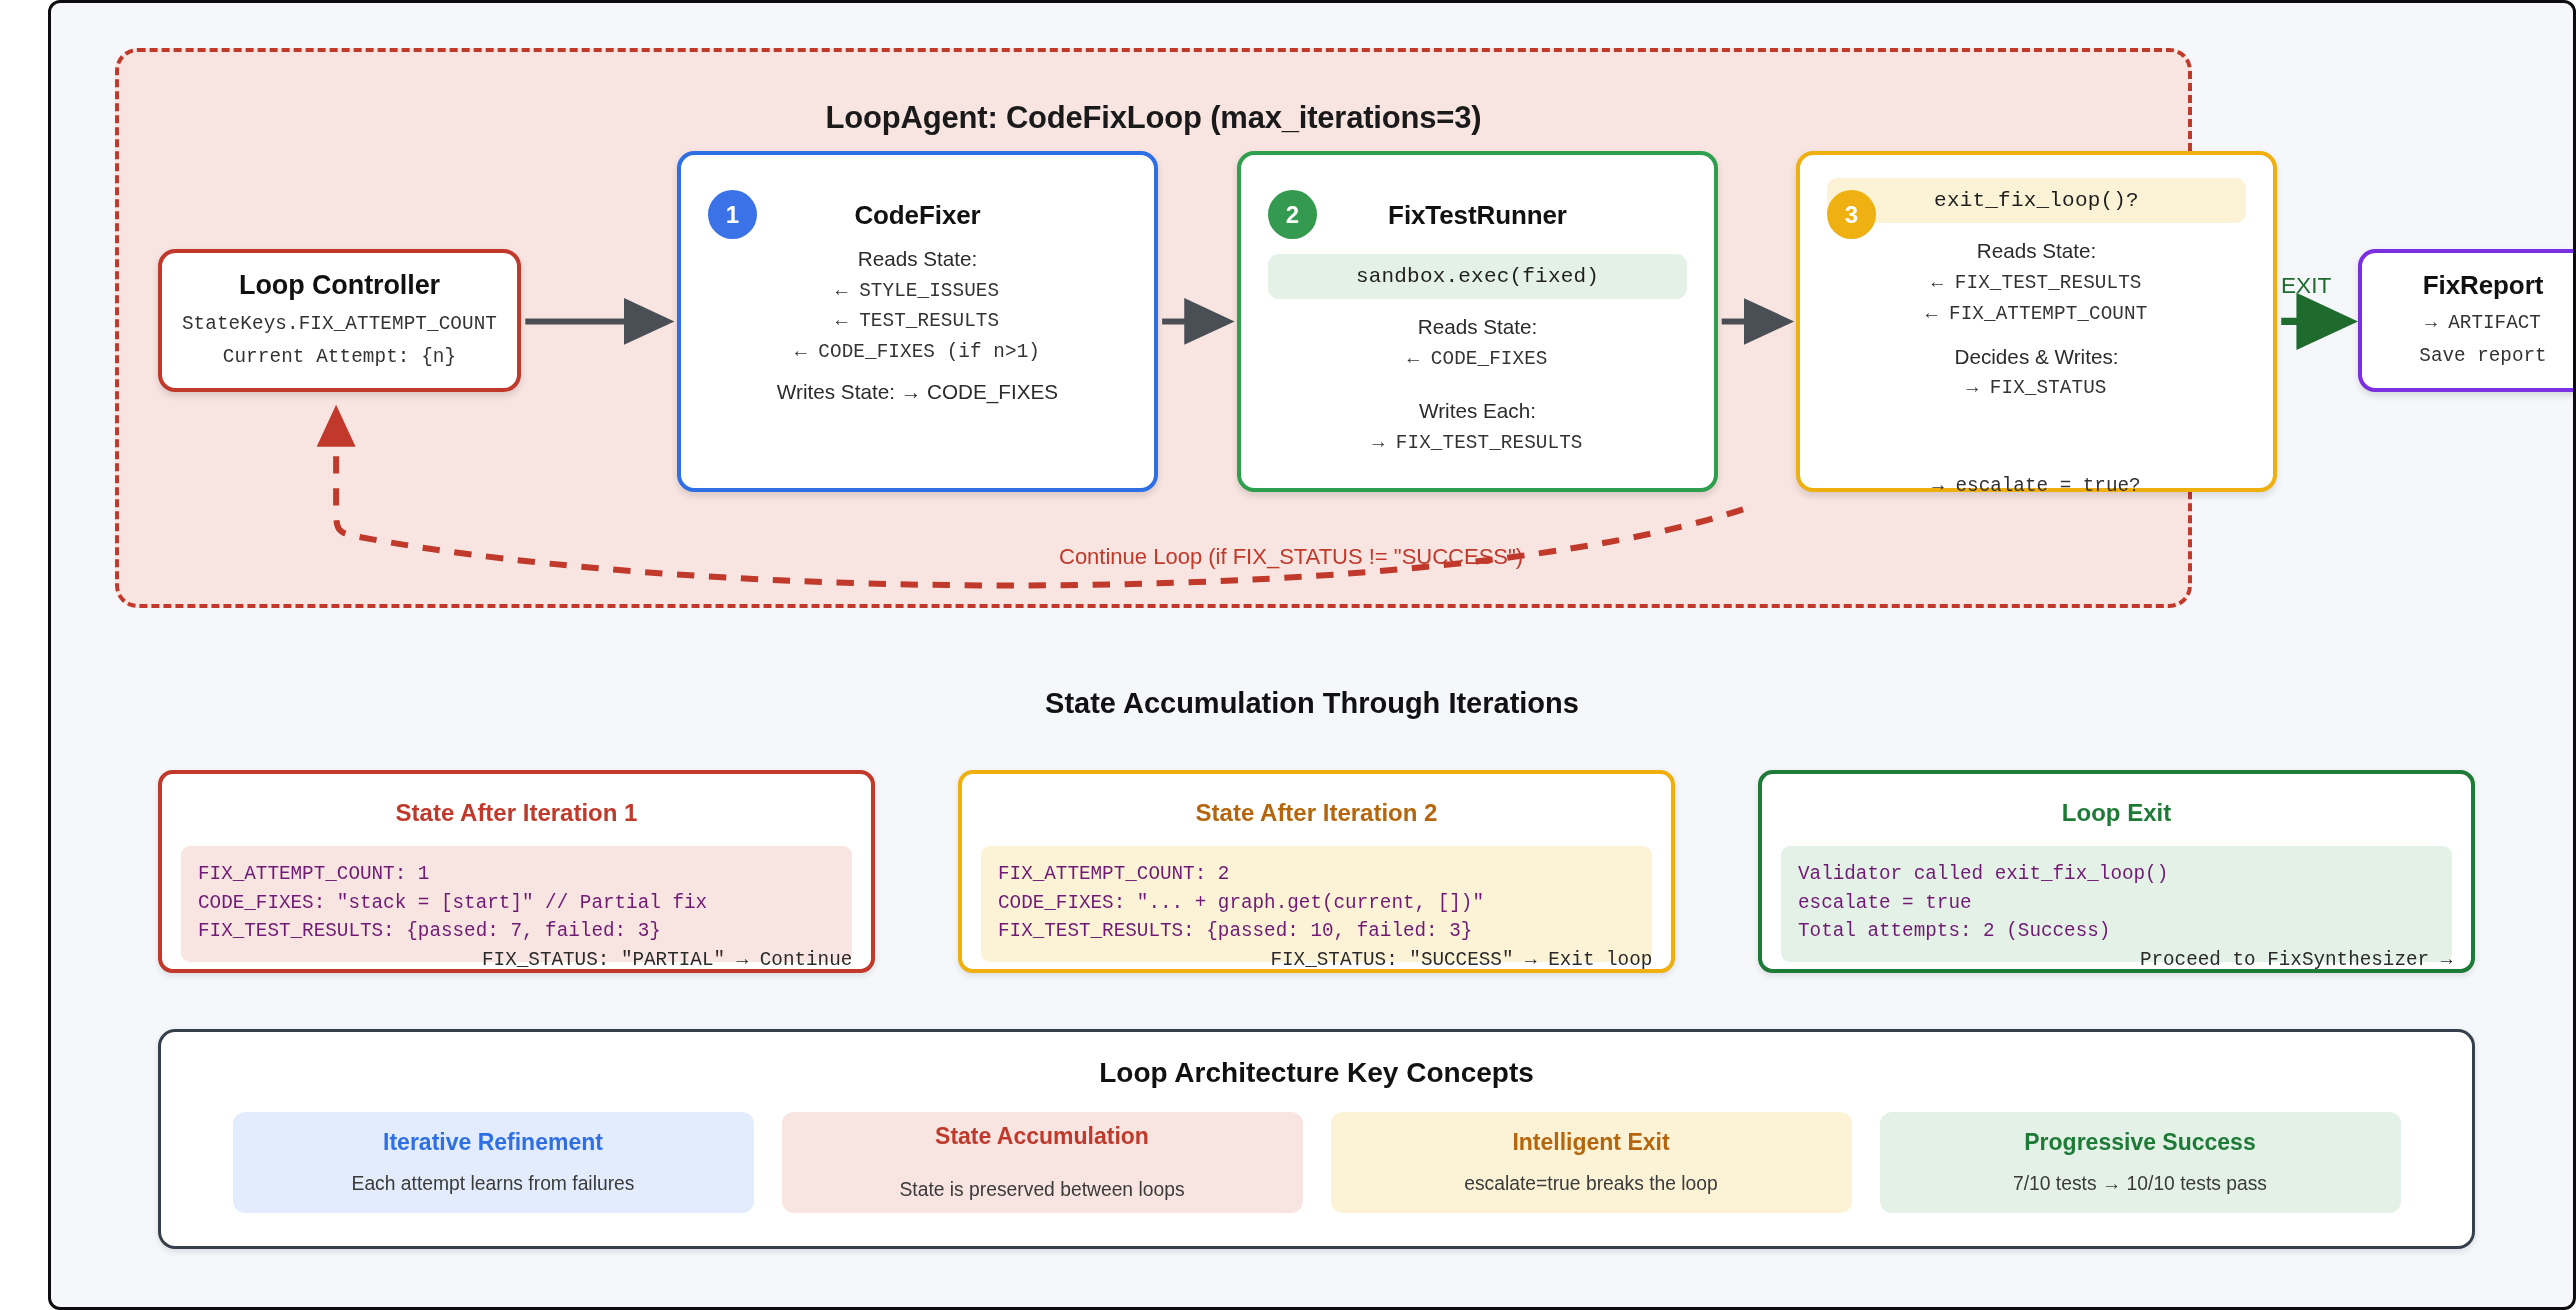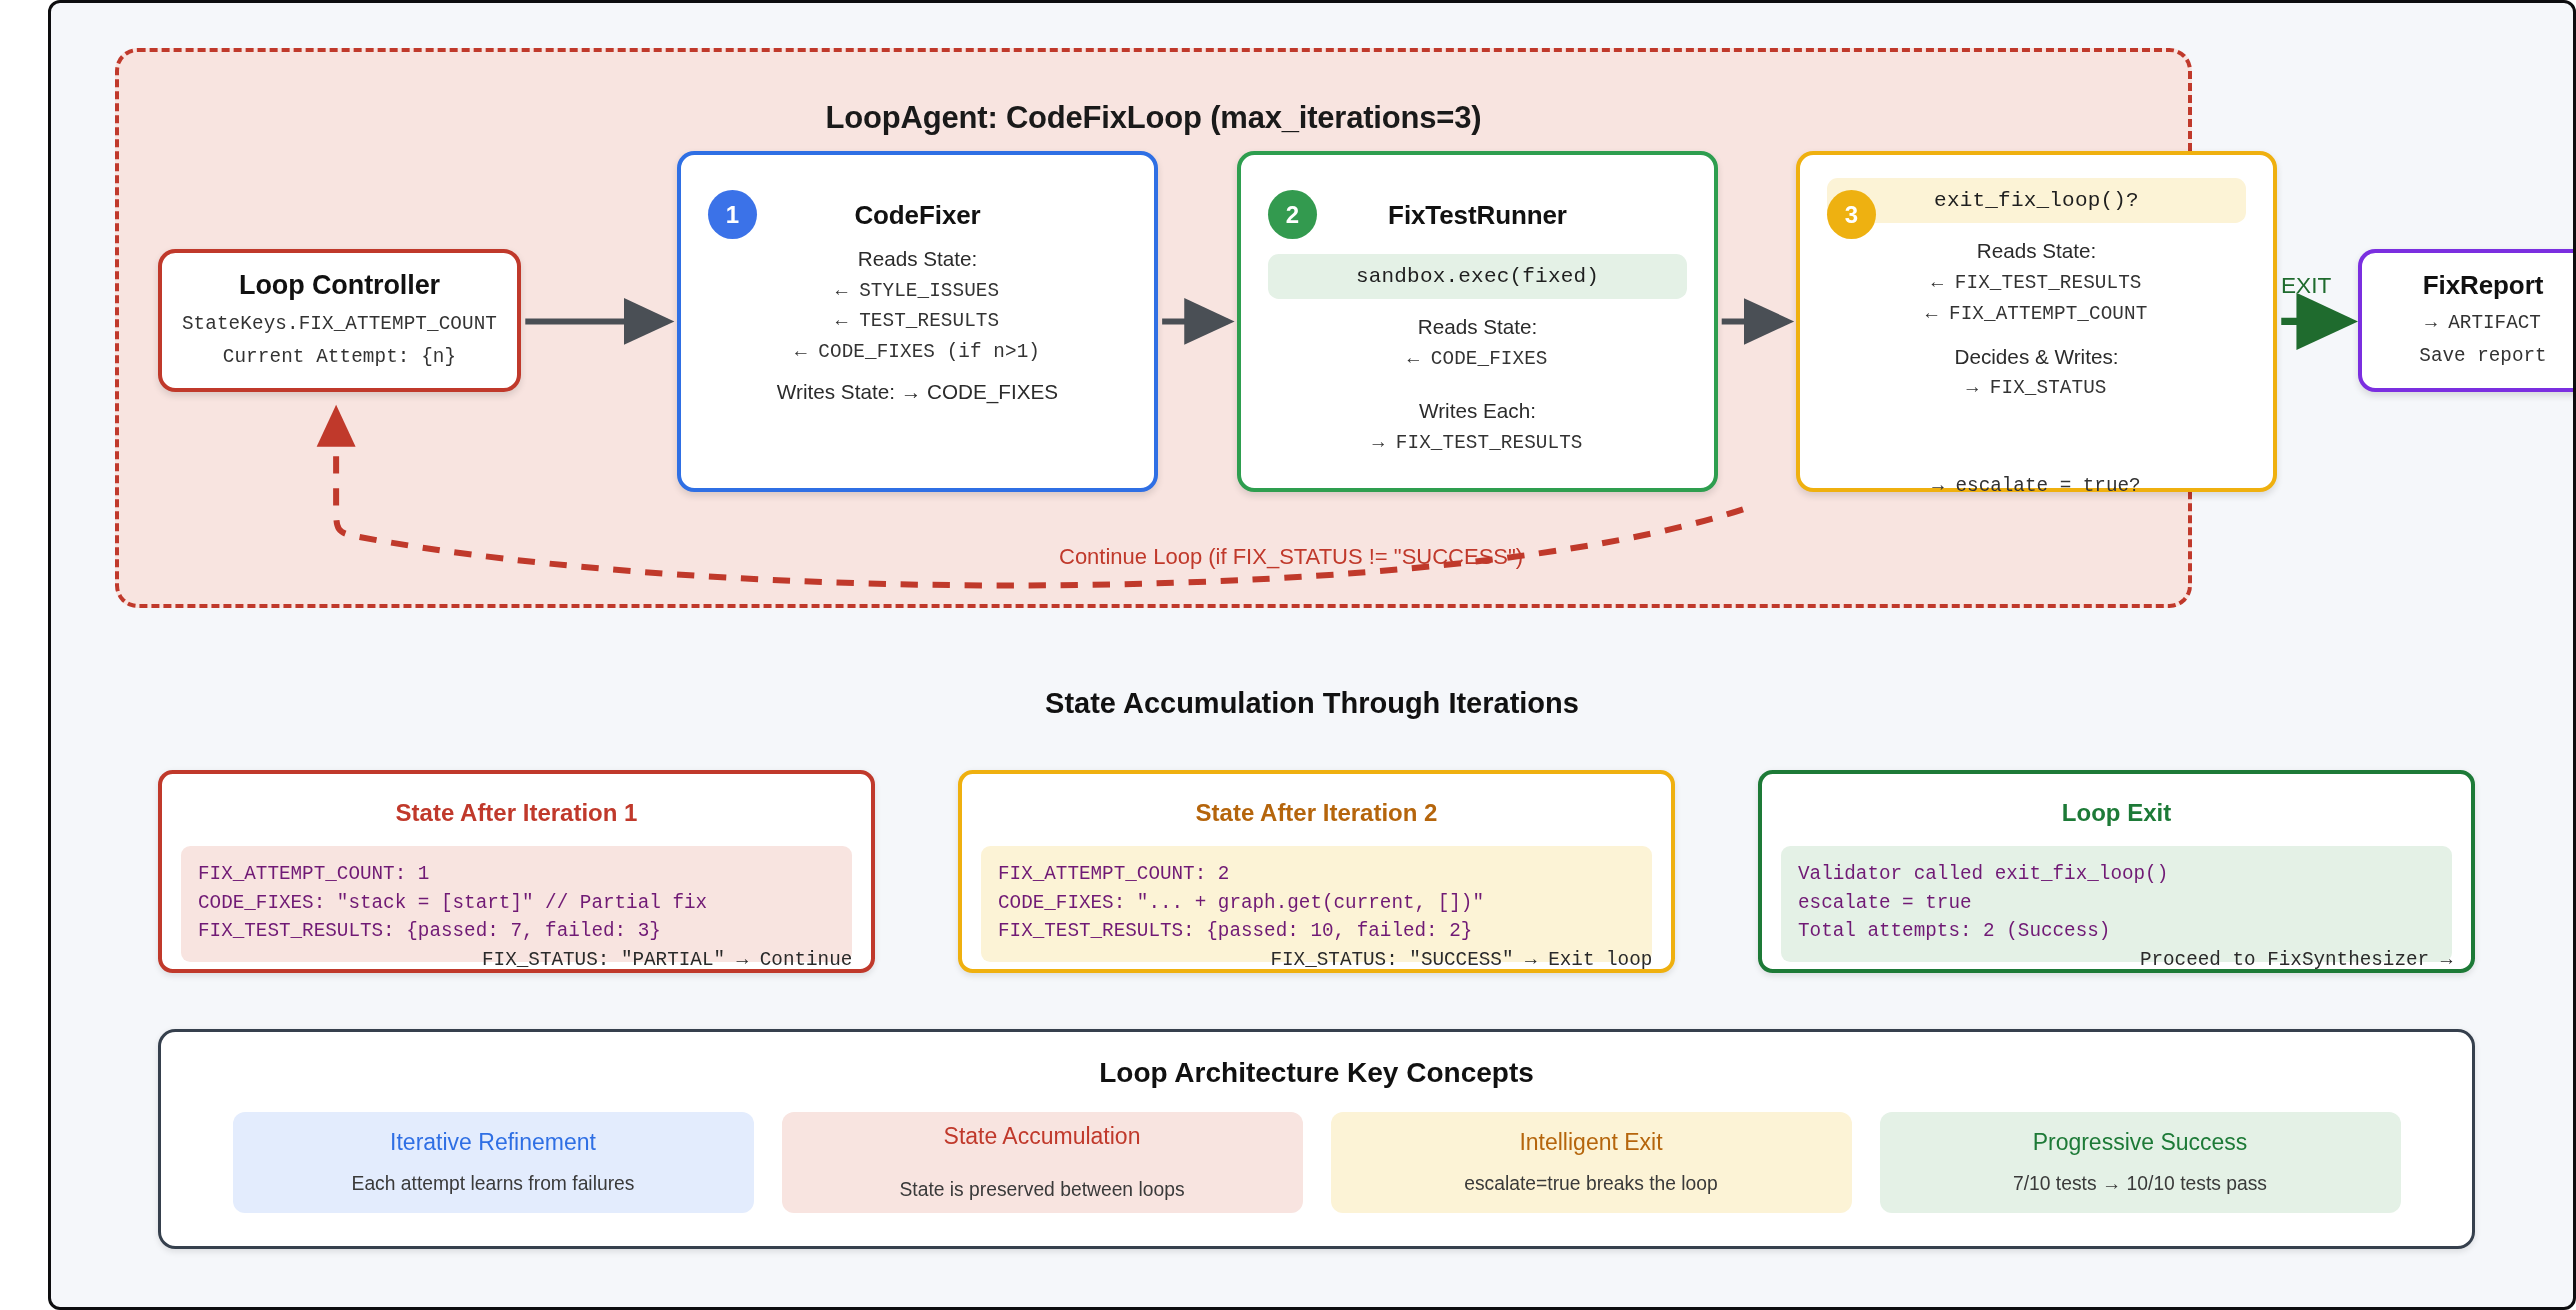--- a/index.html
+++ b/index.html
@@ -205,21 +205,21 @@
     display: flex; justify-content: center;
     gap: 28px; margin-top: 22.6px;
   }
   .kc-card {
     width: 521px; height: 101px;
     border-radius: 12px;
     display: flex; flex-direction: column;
     align-items: center; justify-content: center;
   }
   .kc-card .kc-h {
-    font-size: 23px; font-weight: normal;
+    font-size: 23px; font-weight: bold;
   }
   .kc-card .kc-p {
     font-size: 19.3px; color: #3a3a3a; margin-top: 16.7px;
   }
   #kc-iterative  { background: #e3ecfd; }
   #kc-iterative .kc-h  { color: #2f6fe4; }
   #kc-state      { background: #f8e4e0; gap: 12px; }
   #kc-state .kc-h      { color: #c0392b; }
   #kc-exit       { background: #fcf3d6; }
   #kc-exit .kc-h       { color: #b5650c; }
@@ -315,21 +315,21 @@
       <div class="sc-line mono">FIX_TEST_RESULTS: {passed: 7, failed: 3}</div>
       <div class="sc-foot mono">FIX_STATUS: "PARTIAL" → Continue</div>
     </div>
   </div>
 
   <div class="state-card" id="state-iter2">
     <div class="sc-title">State After Iteration 2</div>
     <div class="sc-body">
       <div class="sc-line mono">FIX_ATTEMPT_COUNT: 2</div>
       <div class="sc-line mono">CODE_FIXES: "... + graph.get(current, [])"</div>
-      <div class="sc-line mono">FIX_TEST_RESULTS: {passed: 10, failed: 2}</div>
+      <div class="sc-line mono">FIX_TEST_RESULTS: {passed: 10, failed: 3}</div>
       <div class="sc-foot mono">FIX_STATUS: "SUCCESS" → Exit loop</div>
     </div>
   </div>
 
   <div class="state-card" id="state-exit">
     <div class="sc-title">Loop Exit</div>
     <div class="sc-body">
       <div class="sc-line mono">Validator called exit_fix_loop()</div>
       <div class="sc-line mono">escalate = true</div>
       <div class="sc-line mono">Total attempts: 2 (Success)</div>

